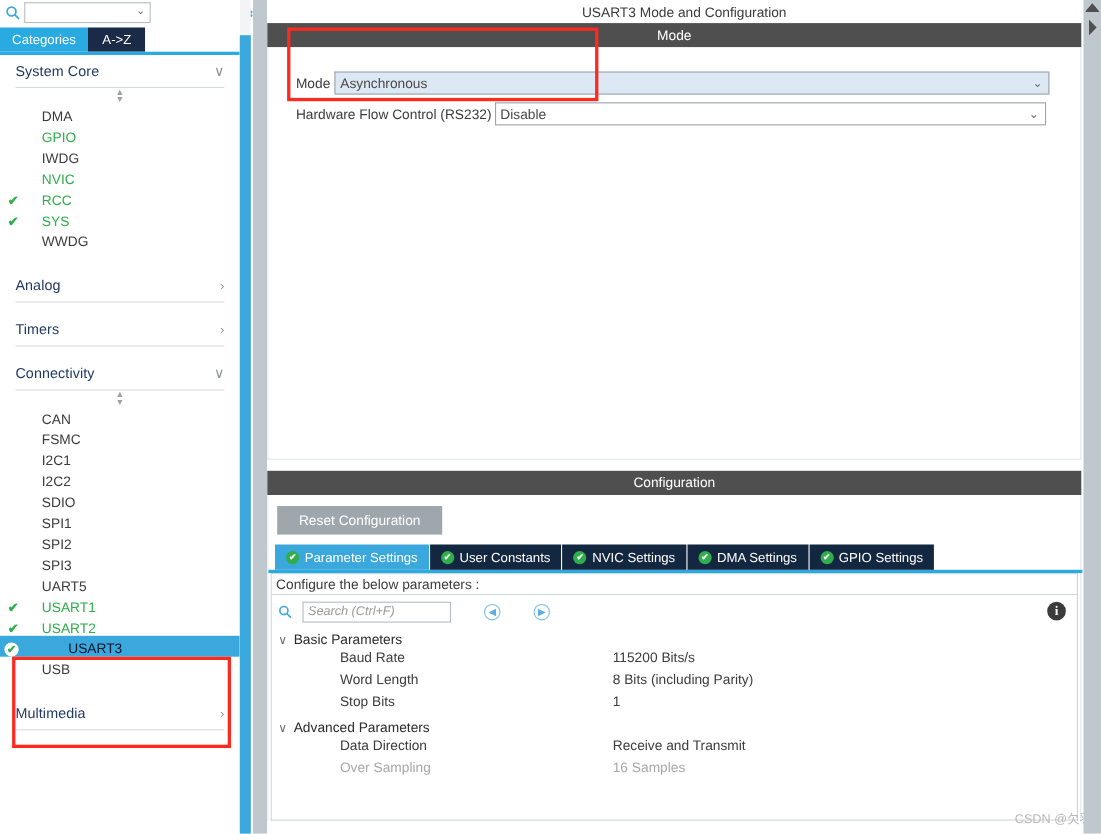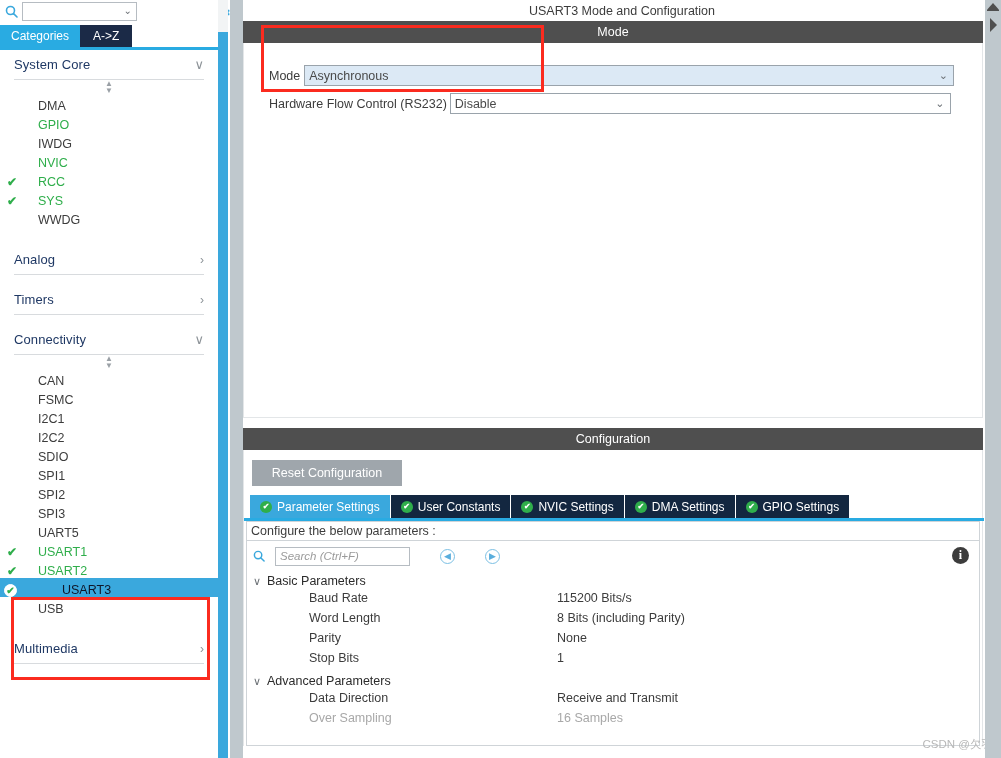--- a/index.html
+++ b/index.html
@@ -544,24 +544,20 @@
             </div>
             <div class="prow">
               <span class="pname">Baud Rate</span>
               <span class="pval">115200 Bits/s</span>
             </div>
             <div class="prow">
               <span class="pname">Word Length</span>
               <span class="pval">8 Bits (including Parity)</span>
             </div>
             <div class="prow">
-              <span class="pname">Parity</span>
-              <span class="pval">None</span>
-            </div>
-            <div class="prow">
               <span class="pname">Stop Bits</span>
               <span class="pval">1</span>
             </div>
             <div class="grp-row">
               <span class="gcar">∨</span>
               <span>Advanced Parameters</span>
             </div>
             <div class="prow">
               <span class="pname">Data Direction</span>
               <span class="pval">Receive and Transmit</span>

